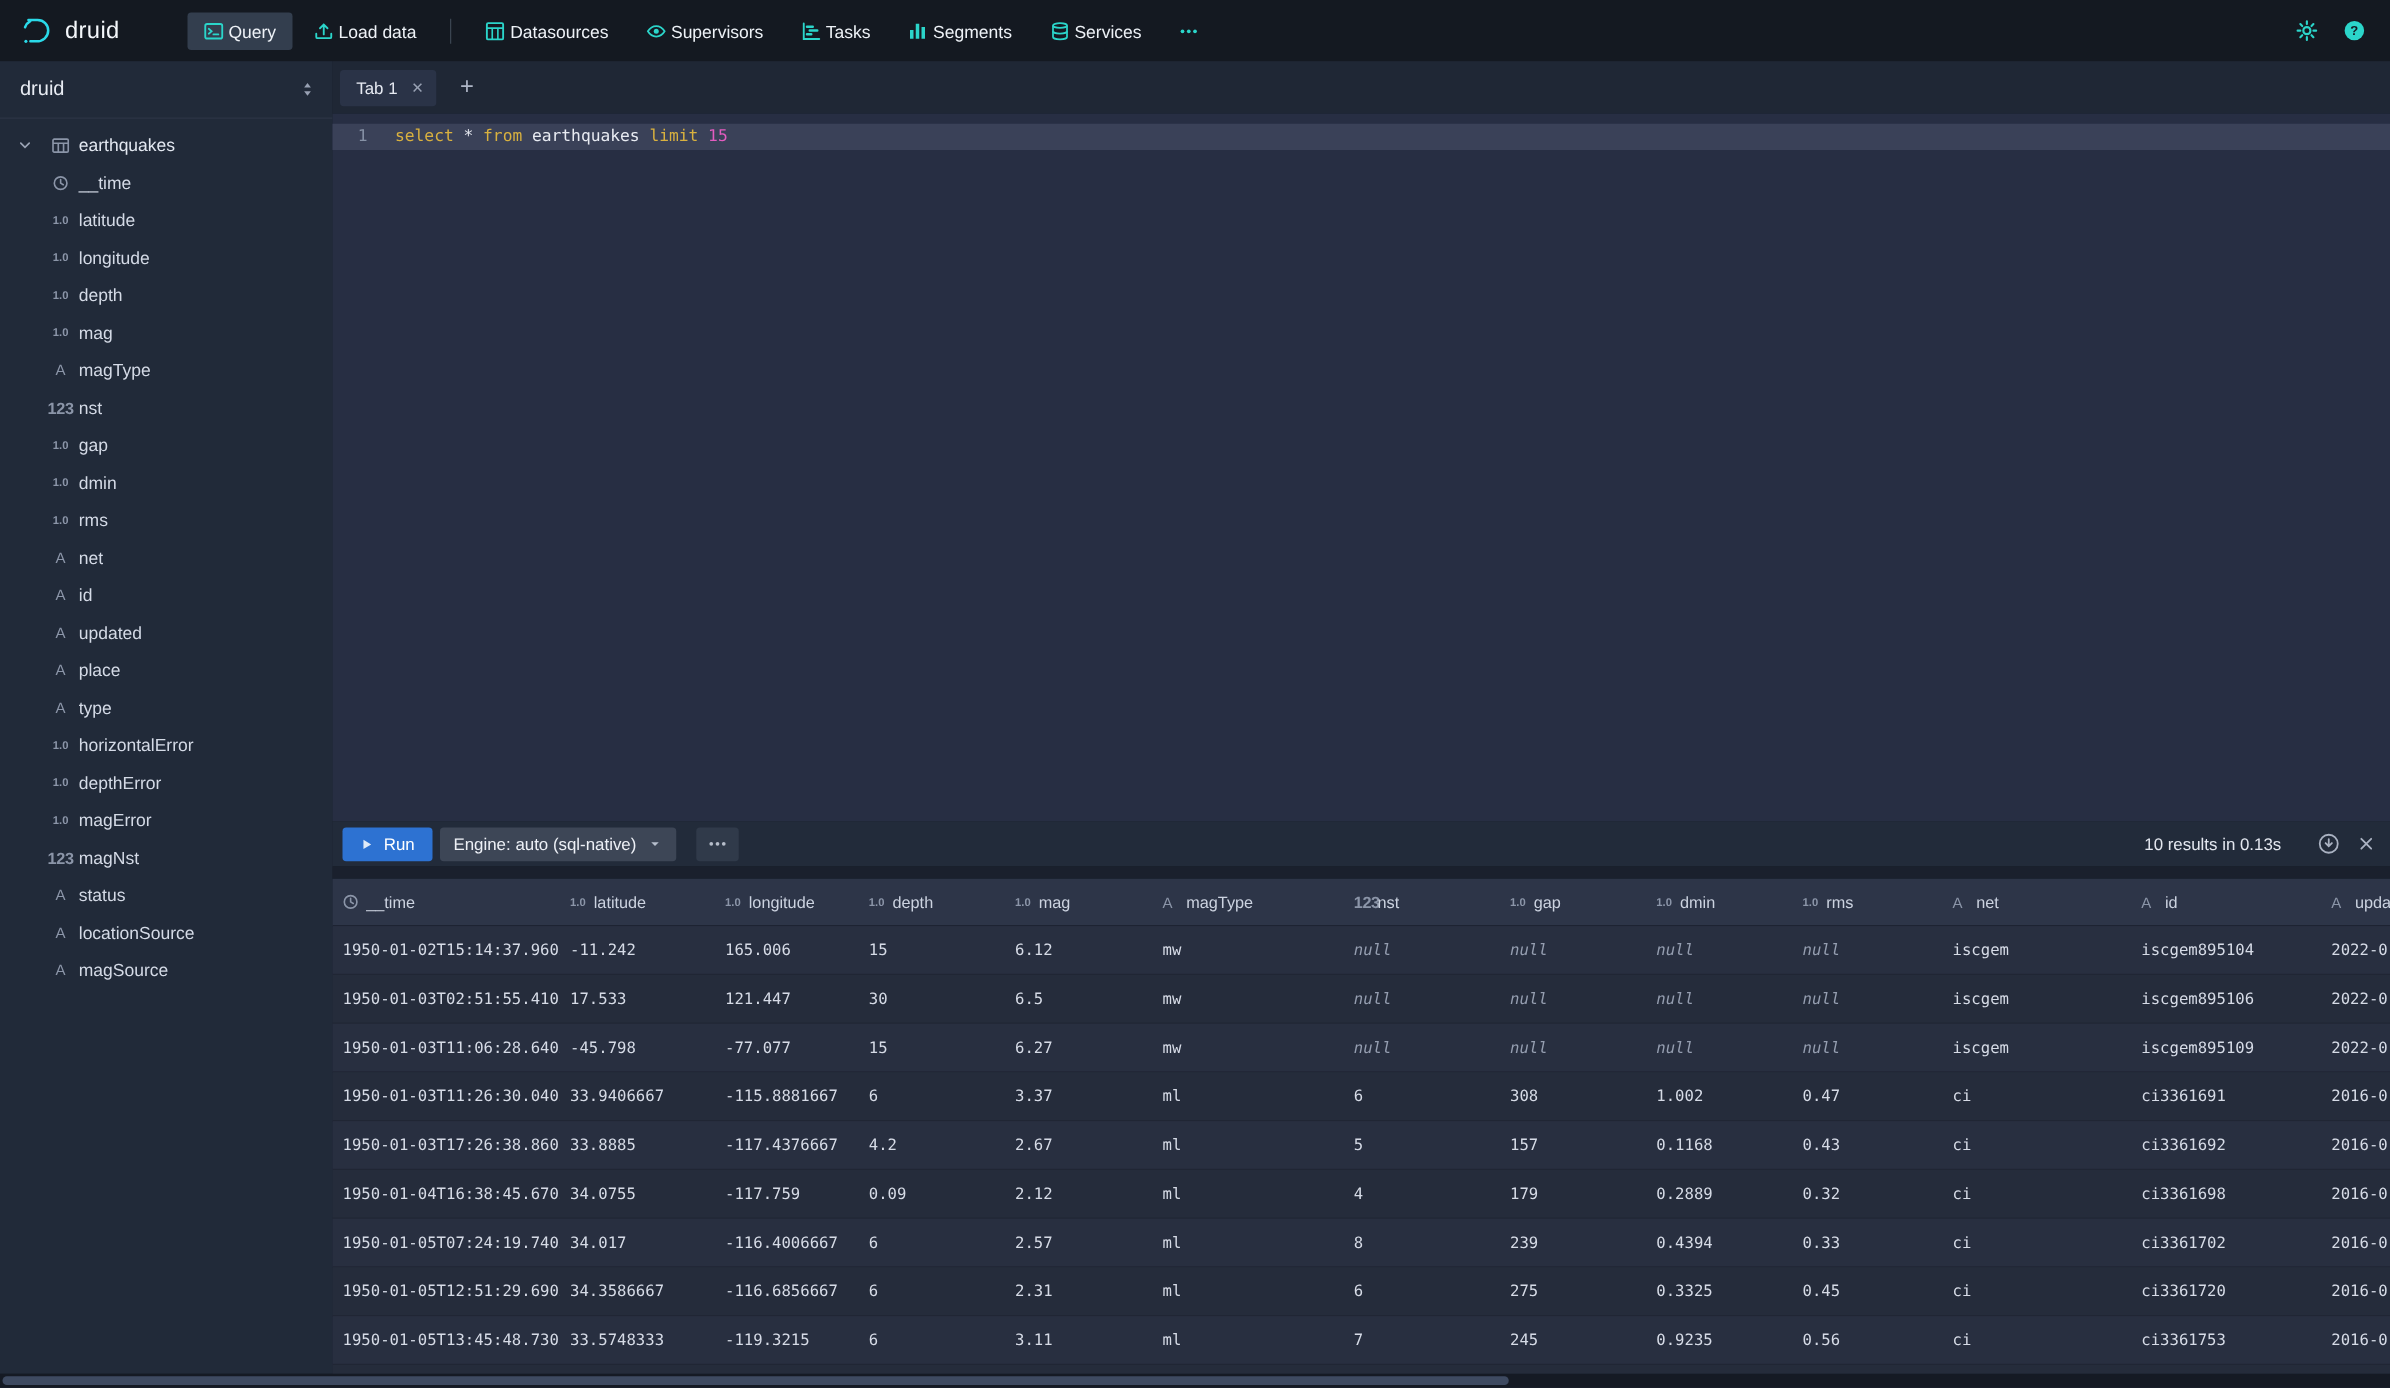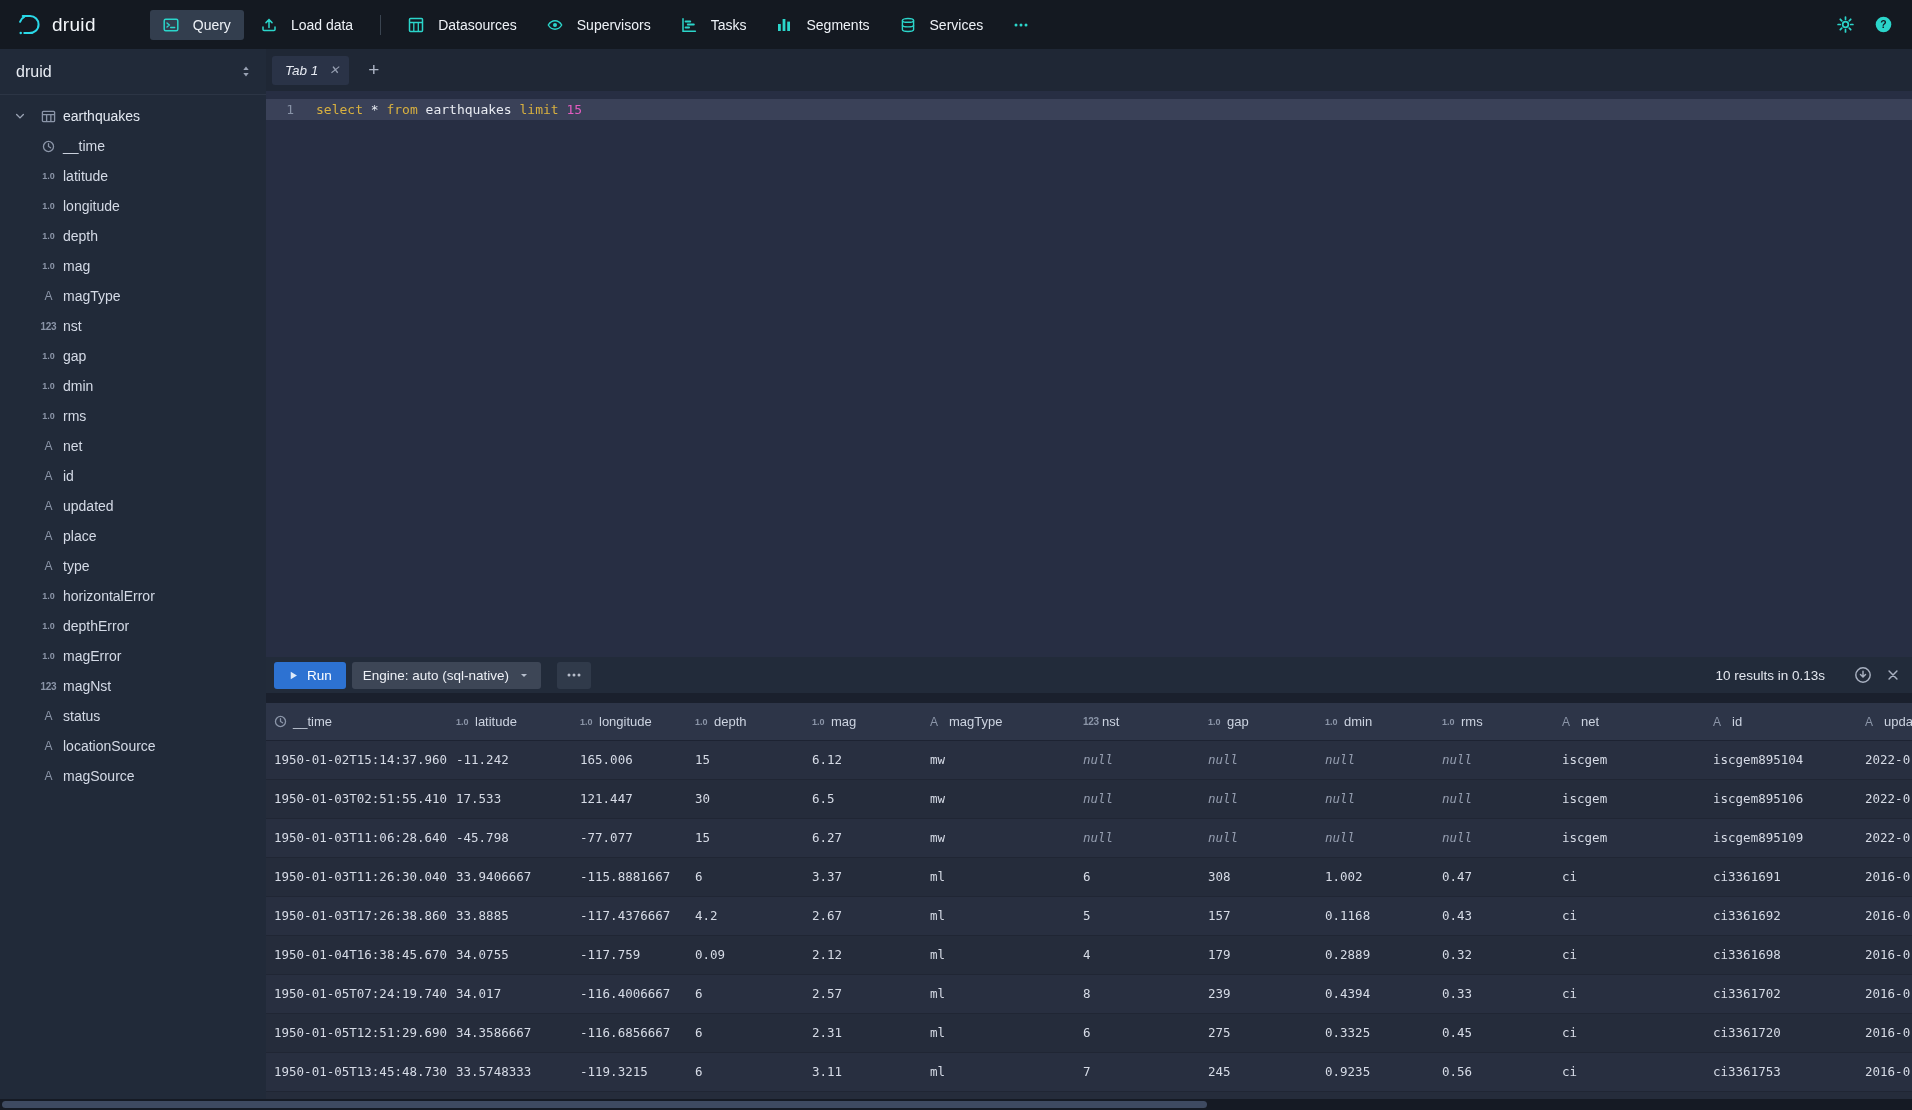--- a/index.html
+++ b/index.html
@@ -6,21 +6,21 @@
   html,body { width:1912px; height:1110px; overflow:hidden; }
   body { font-family:"Liberation Sans",sans-serif; background:#1a202d; color:#dfe3ec;
          -webkit-font-smoothing:antialiased; }
   .app { display:flex; flex-direction:column; width:1912px; height:1110px; }
 
   
   .topbar { height:49px; flex:none; background:#141921; display:flex; align-items:center; }
   .brand { display:flex; align-items:center; gap:9px; padding-left:16px; cursor:pointer; }
   .brand-text { font-size:19px; color:#f4f7fb; letter-spacing:.3px; }
   .topnav { display:flex; align-items:center; margin-left:54px; gap:4px; }
-  .nav-item { display:flex; align-items:center; gap:14px; padding:7px 13px; border-radius:3px;
+  .nav-item { display:flex; align-items:center; gap:4px; padding:7px 13px; border-radius:3px;
               font-size:14px; color:#eef2f7; cursor:pointer; white-space:nowrap; }
   .nav-item.active { background:#333e4e; }
   .nav-icon { display:inline-flex; color:var(--accent-teal,#2bd5ca); }
   .nav-divider { width:1px; height:20px; background:#3a4450; margin:0 10px; }
   .topbar-right { margin-left:auto; display:flex; align-items:center; gap:19px; padding-right:19px;
                   color:var(--accent-teal,#2bd5ca); }
   .icon-btn { display:inline-flex; cursor:pointer; }
 
   .body-row { flex:1; display:flex; min-height:0; }
 
@@ -29,29 +29,29 @@
   .schema-header { height:46px; flex:none; display:flex; align-items:center; justify-content:space-between;
                    padding:0 14px 0 16px; border-bottom:1px solid #2c3545; color:#e8ecf3; font-size:16px; cursor:pointer;}
   .tree { padding-top:6px; overflow:hidden; }
   .tree-root,.tree-item { height:30px; display:flex; align-items:center; font-size:14px; color:#d4dae6; cursor:pointer; }
   .tree-root { padding-left:14px; color:#e3e8f1; }
   .tree-root .caret { margin-right:11px; display:inline-flex; }
   .tree-item { padding-left:37px; }
   .ticon-box { width:23px; flex:none; display:inline-flex; align-items:center; justify-content:center; margin-right:3px; }
   .ticon { color:#8b95a8; display:inline-flex; align-items:center; }
   .ticon.num { font-size:9px; font-weight:700; }
-  .ticon.int { font-size:10px; font-weight:700; letter-spacing:-.3px; }
+  .ticon.int { font-size:13px; font-weight:700; letter-spacing:-.3px; }
   .ticon.str { font-size:12px; }
   .tree-label { white-space:nowrap; }
 
   
   .main { flex:1; display:flex; flex-direction:column; min-width:0; }
   .tabbar { height:42px; flex:none; background:#1f2735; display:flex; align-items:center; padding-left:6px; }
   .tab { height:29px; display:flex; align-items:center; background:#2a3347; border-radius:3px;
-         padding:0 10px 0 13px; font-size:13.5px; color:#e6eaf2; cursor:pointer;font-style:italic; }
+         padding:0 10px 0 13px; font-size:13.5px; color:#e6eaf2; cursor:pointer; }
   .tab-close { margin-left:11px; color:#98a1b3; font-size:12px; cursor:pointer; }
   .tab-add { margin-left:13px; color:#aeb6c6; font-size:19px; cursor:pointer; padding:0 6px; }
 
   .editor { flex:1; background:#272e43; padding-top:8px; min-height:0; cursor:text; }
   .ed-line { height:21px; display:flex; font-family:"DejaVu Sans Mono",monospace; font-size:13px; line-height:21px; }
   .active-line { background:#3a4158; }
   .gutter { width:40px; flex:none; text-align:right; padding-right:12px; color:#8792a6; }
   .sql { padding-left:10px; white-space:pre; font-family:inherit; }
   .tok-keyword { color:var(--sql-keyword,#d9b13f); }
   .tok-plain { color:#e8ebf2; }

